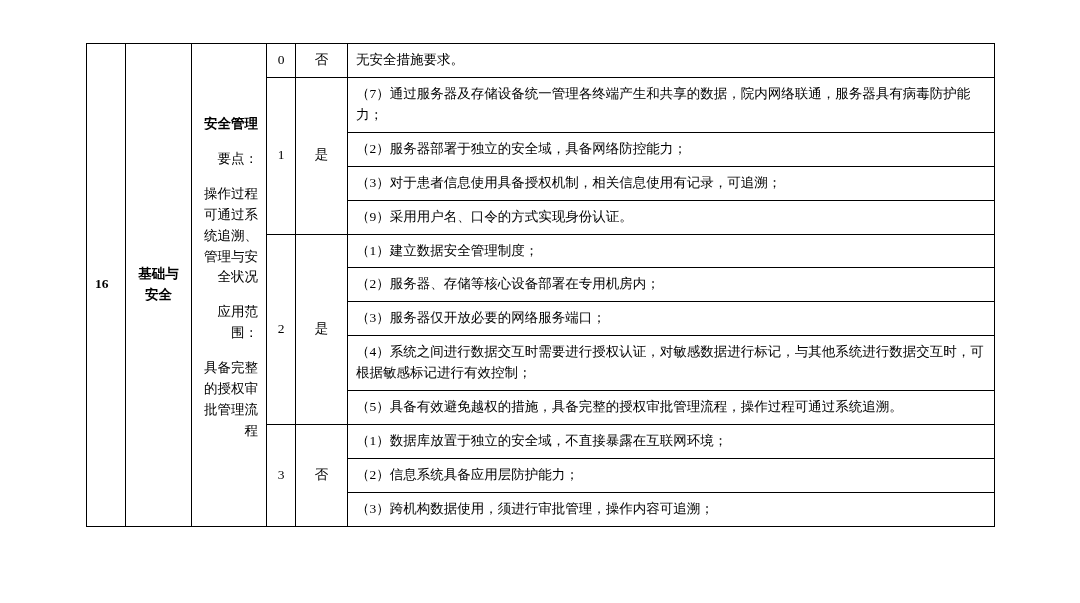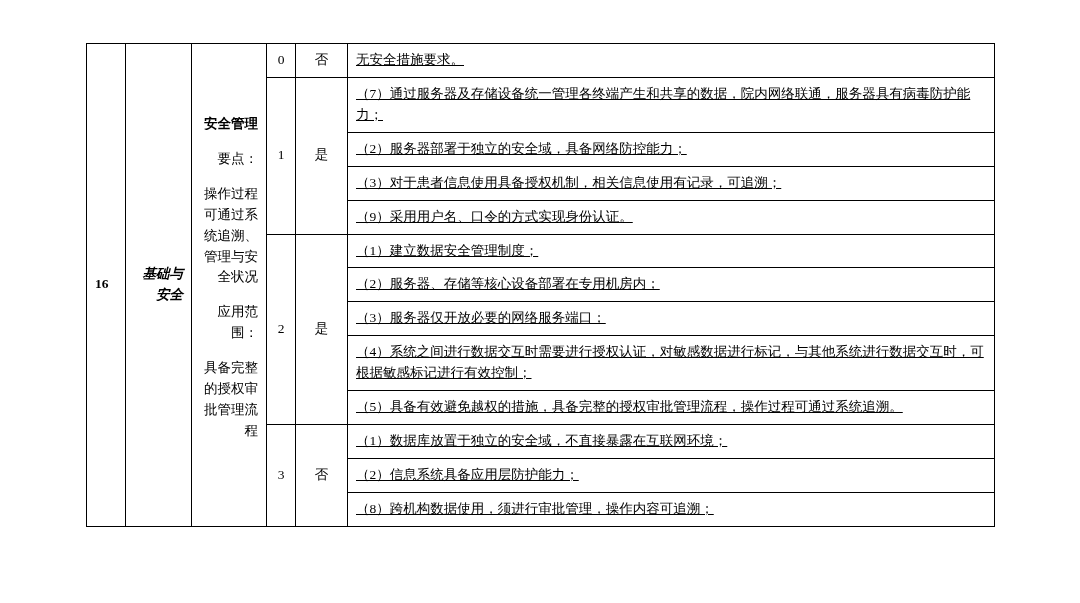--- a/index.html
+++ b/index.html
@@ -46,25 +46,24 @@
   col.c-desc { width: 647px; }
 
   td.cell-index {
     text-align: left;
     font-weight: bold;
     font-size: 14px;
   }
   td.cell-domain {
     font-weight: bold;
     font-size: 14px;
-    text-align: right;
+    text-align: center;
     line-height: 1.75;
     padding-left: 6px;
     padding-right: 4px;
-    font-style: italic;
   }
   td.cell-item {
     text-align: right;
     font-size: 13.5px;
     line-height: 1.7;
     vertical-align: top;
     padding-top: 40px;
     padding-left: 6px;
     padding-right: 4px;
   }
@@ -84,21 +83,20 @@
   }
   td.cell-yesno {
     text-align: center;
     font-size: 13.5px;
   }
   td.cell-desc {
     text-align: left;
     font-size: 13.5px;
     padding-left: 10px;
     padding-right: 10px;
-    text-decoration: underline;
   }
 </style>
 </head>
 <body>
 
 <div id="page">
 
   <table class="doc-table">
     <colgroup>
       <col class="c-index">
@@ -160,19 +158,19 @@
 
       <tr>
         <td class="cell-level" rowspan="3">3</td>
         <td class="cell-yesno" rowspan="3">否</td>
         <td class="cell-desc">（1）数据库放置于独立的安全域，不直接暴露在互联网环境；</td>
       </tr>
       <tr>
         <td class="cell-desc">（2）信息系统具备应用层防护能力；</td>
       </tr>
       <tr>
-        <td class="cell-desc">（8）跨机构数据使用，须进行审批管理，操作内容可追溯；</td>
+        <td class="cell-desc">（3）跨机构数据使用，须进行审批管理，操作内容可追溯；</td>
       </tr>
 
     </tbody>
   </table>
 
 </div>
 
 </body></html>

